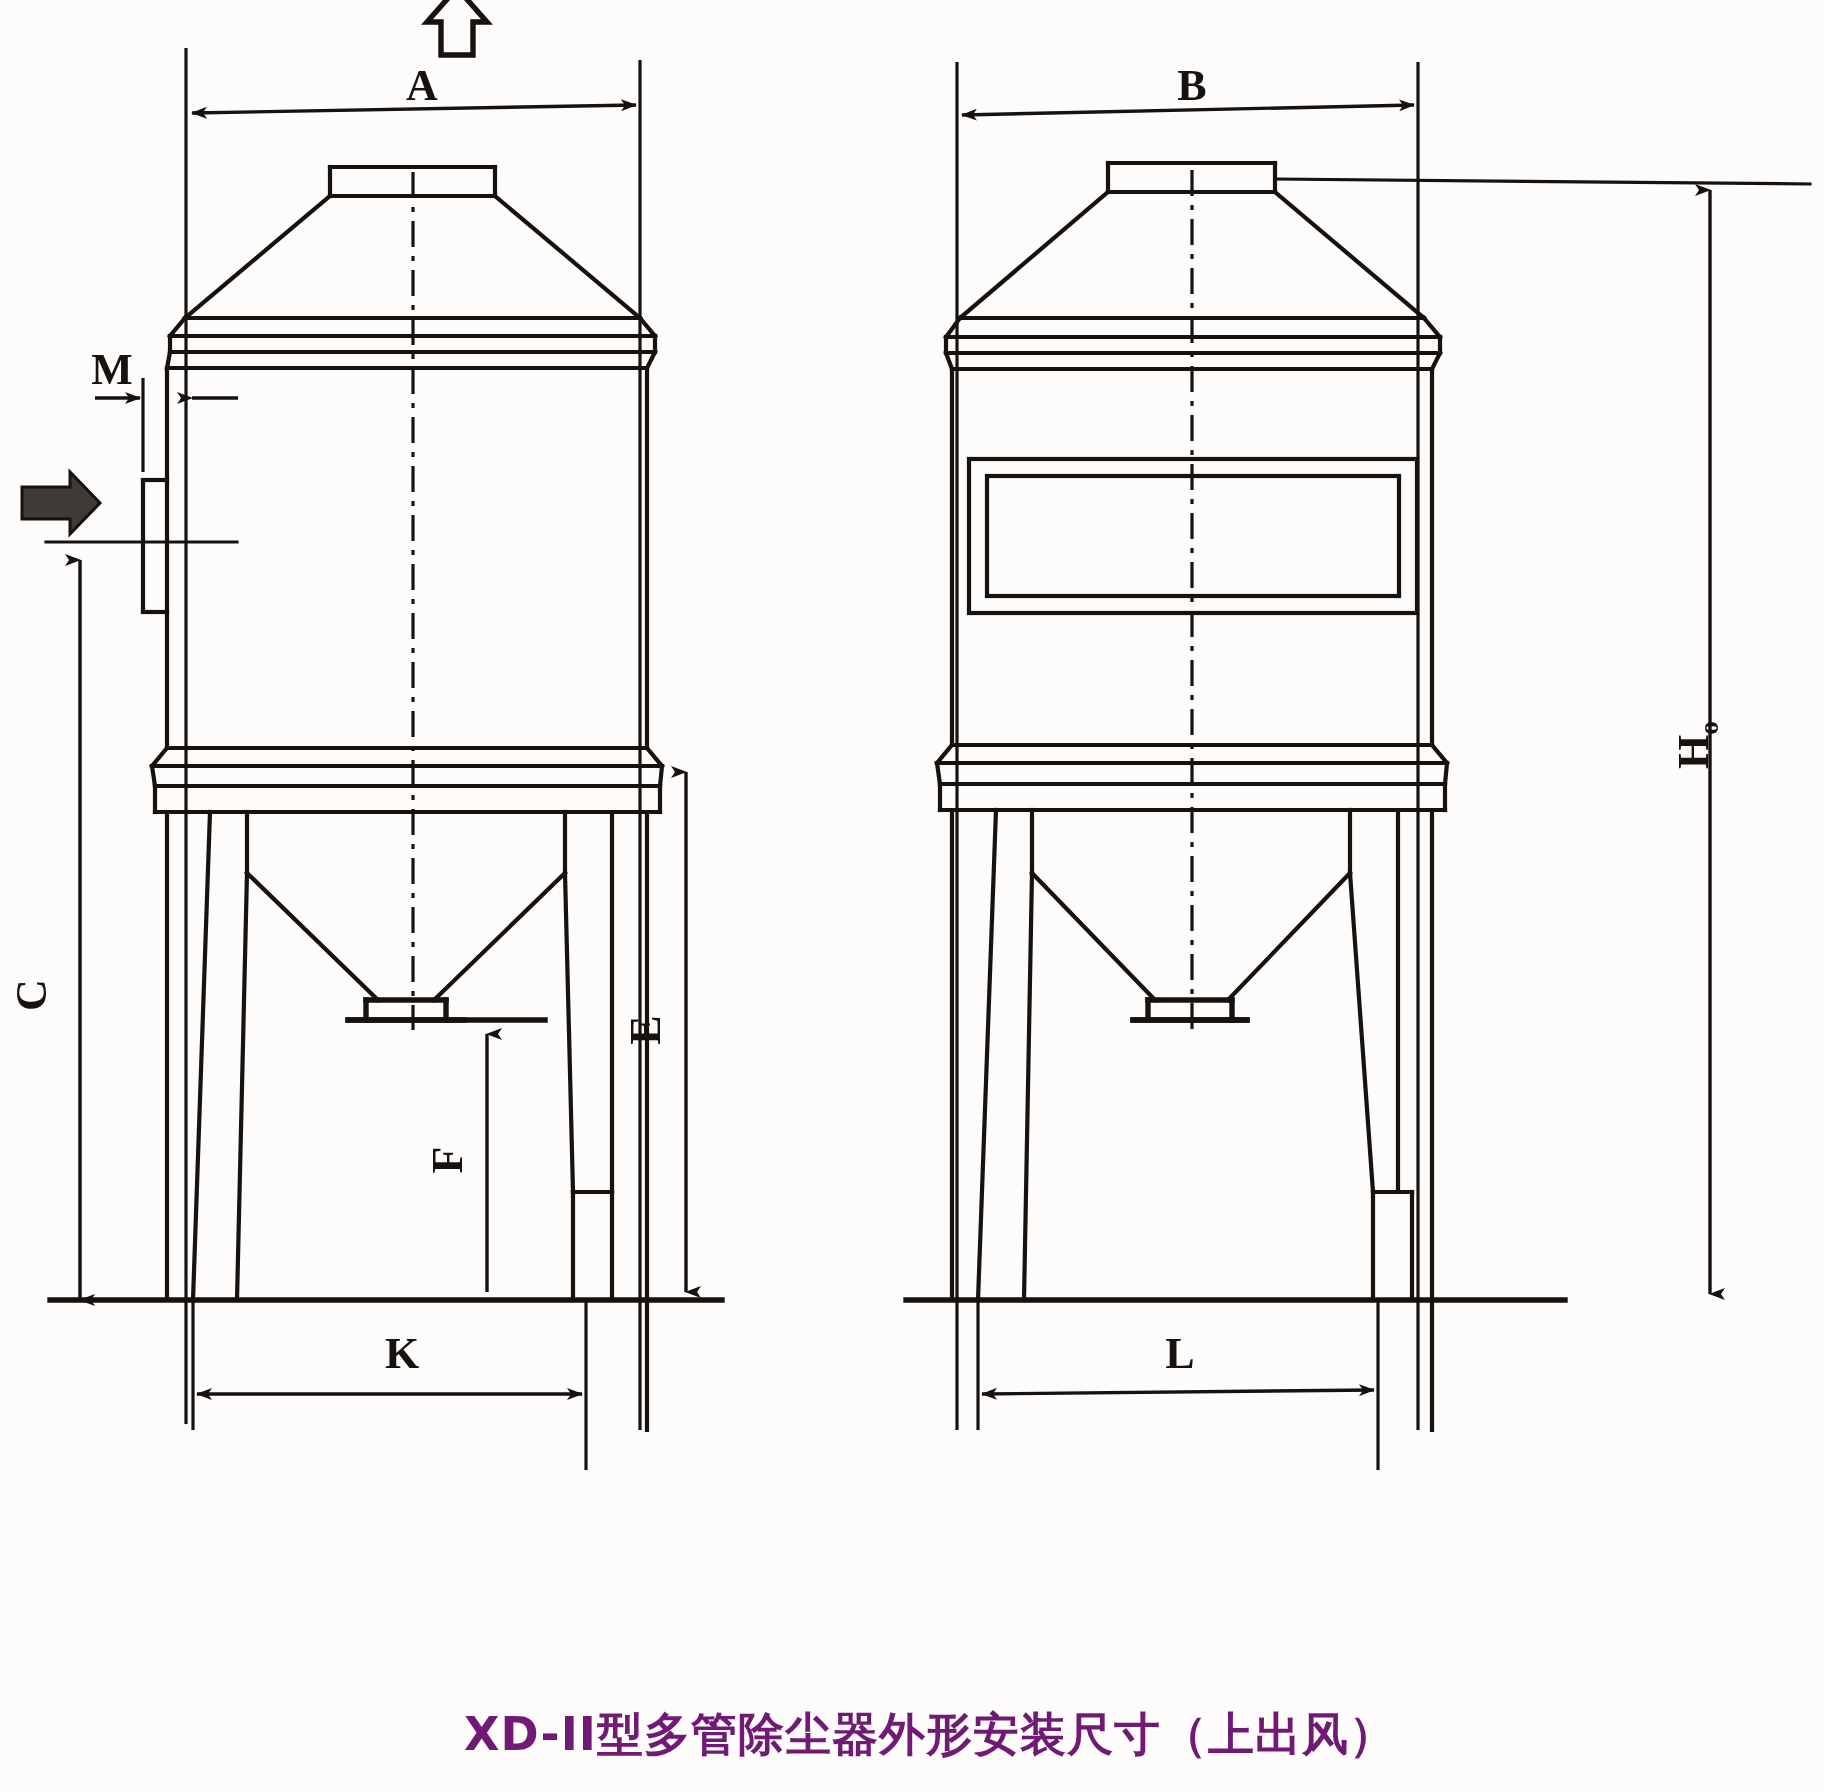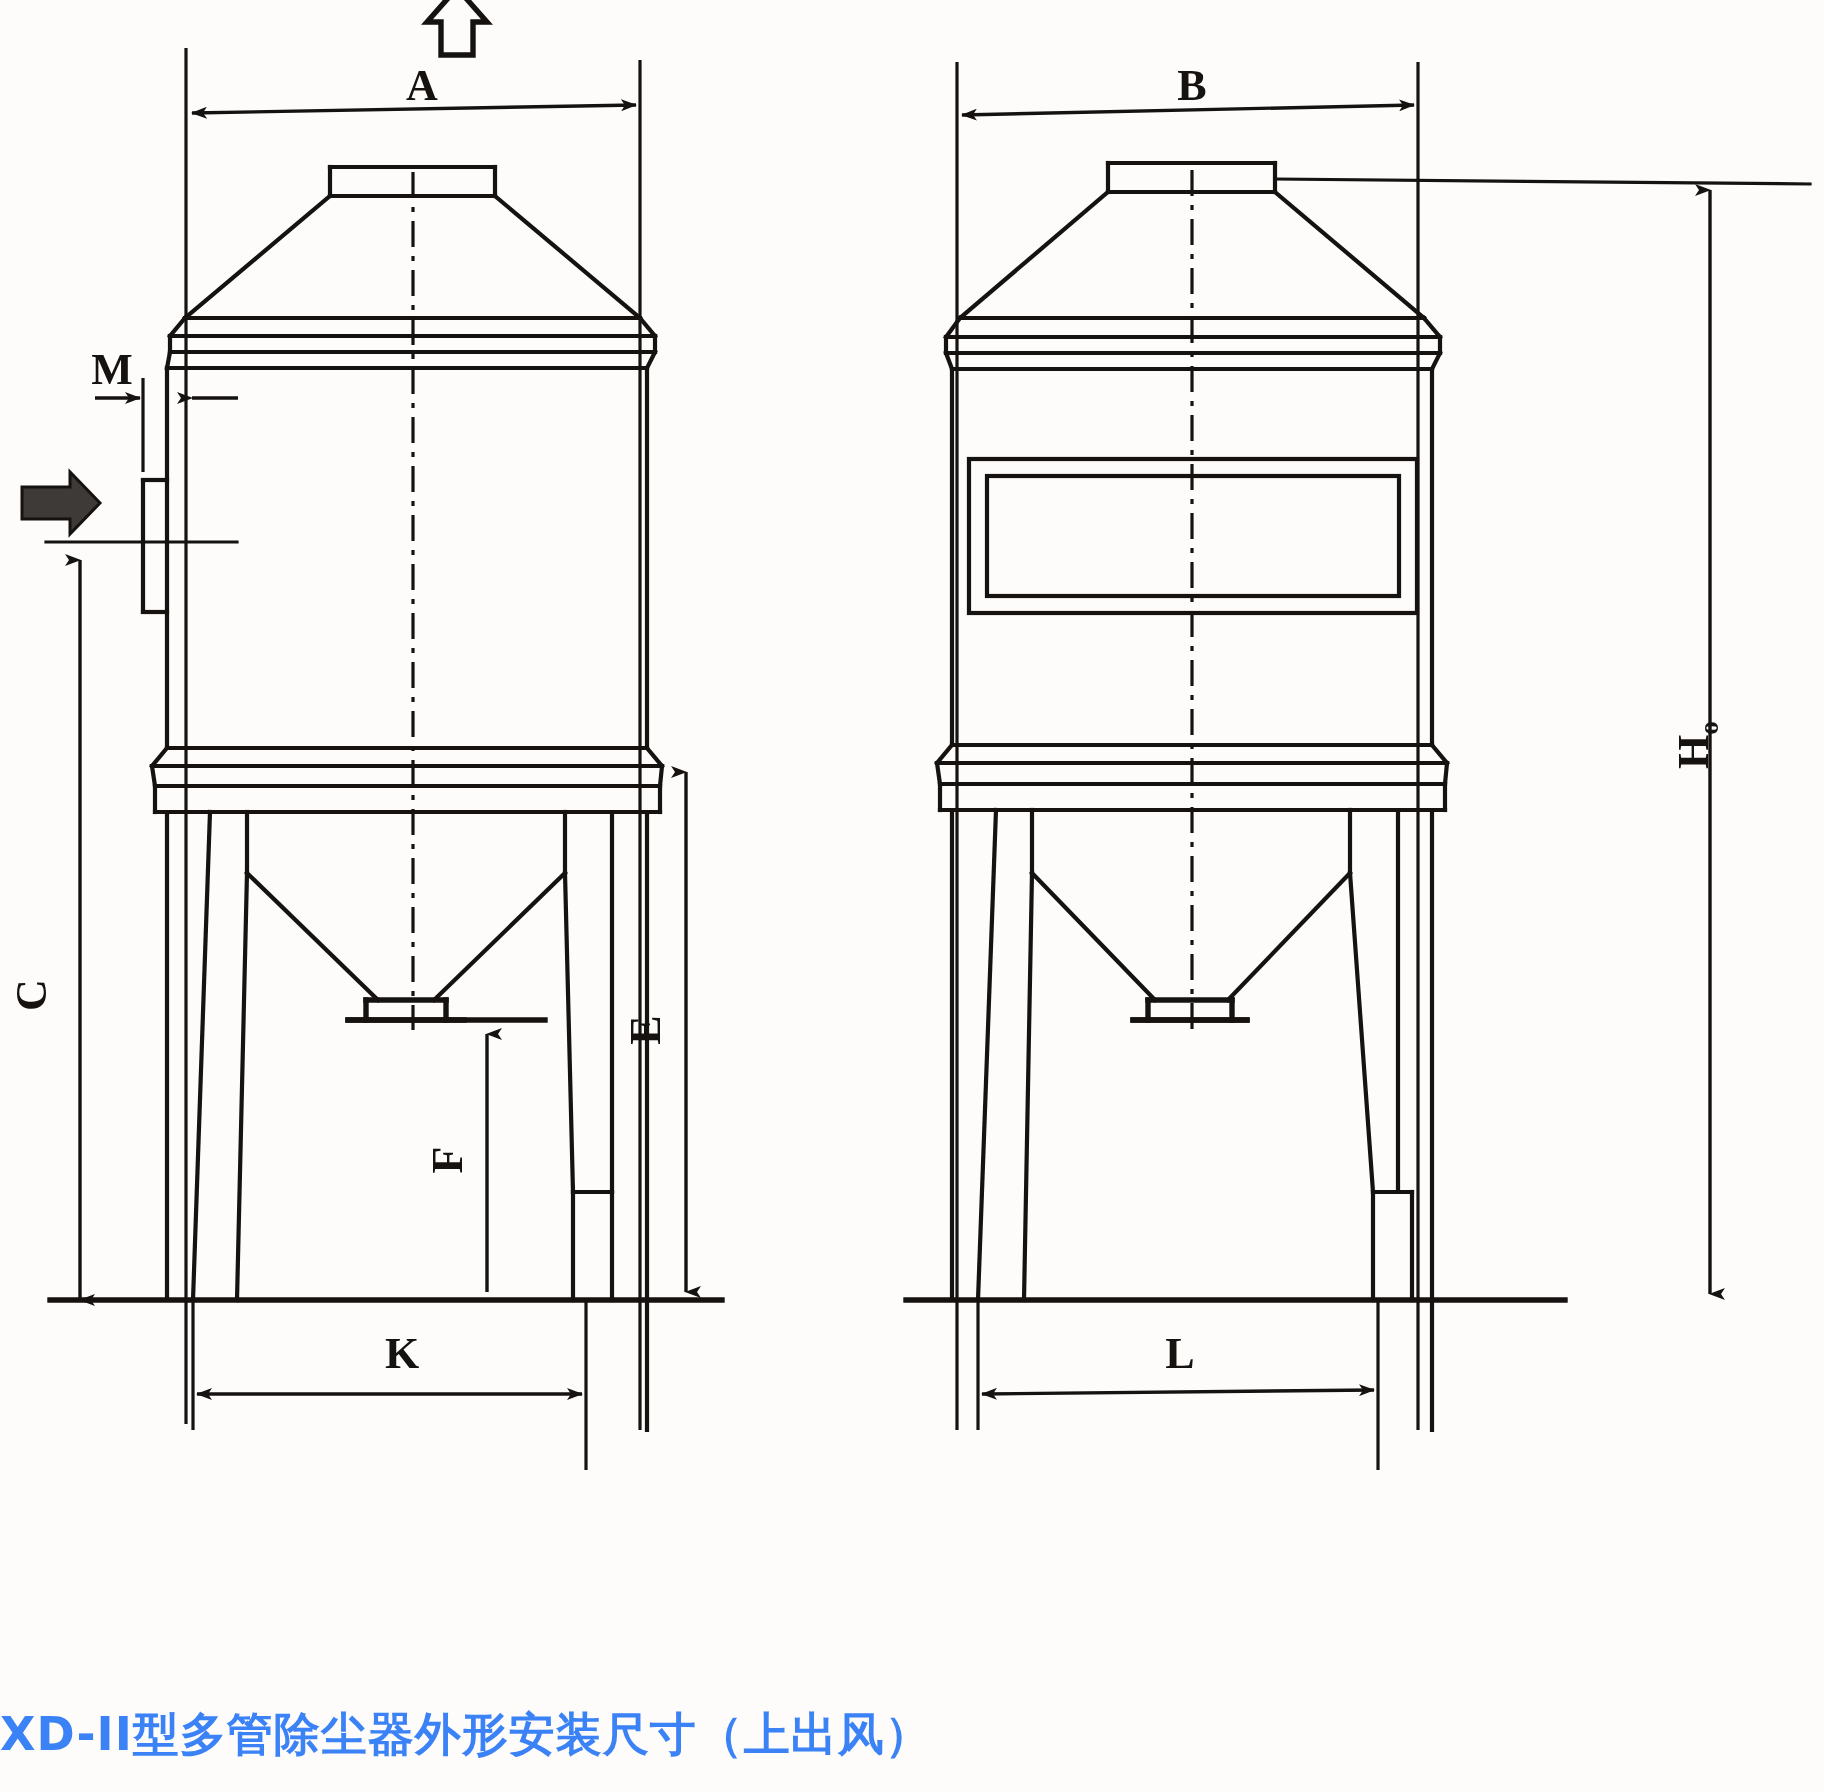--- a/index.html
+++ b/index.html
@@ -3,24 +3,25 @@
 <meta charset="utf-8">
 <style>
   html,body{margin:0;padding:0;background:#fdfcfa;}
   body{
     font-family:"Liberation Serif", serif;
     width:1824px;height:1792px;overflow:hidden;position:relative;
   }
   #stage{position:absolute;inset:0;width:1824px;height:1792px;background:#fdfcfa;}
   svg#drawing{position:absolute;left:0;top:0;width:1824px;height:1792px;display:block;}
   .caption{
-    position:absolute;left:0;right:0;bottom:26px;
+    position:absolute;left:0;right:0;bottom:26px;text-align:center;
     font-family:"DejaVu Sans","Liberation Sans",sans-serif;
-    font-size:46px;font-weight:700;letter-spacing:1px;color:#3b82f6;
+    font-size:46px;font-weight:700;letter-spacing:1px;color:#701a75;
     white-space:nowrap;
+    padding-left:36px;
   }
   
 </style>
 </head>
 <body>
 
 <div id="stage">
 
   <svg id="drawing" viewBox="0 0 1824 1792">
     <defs>

